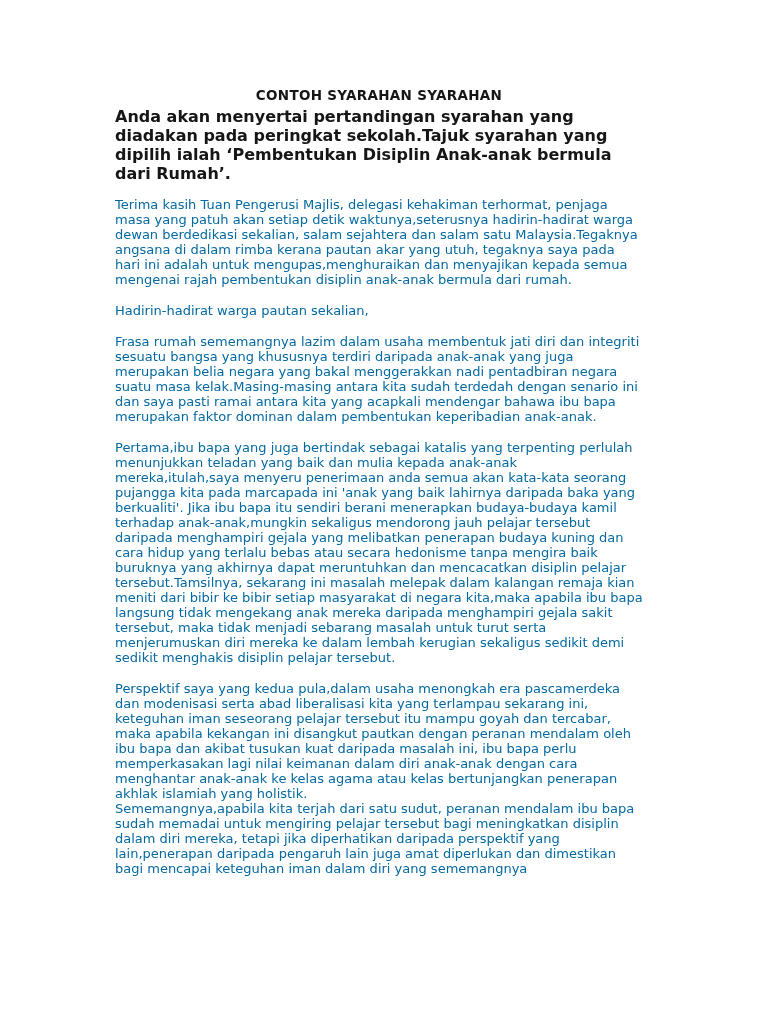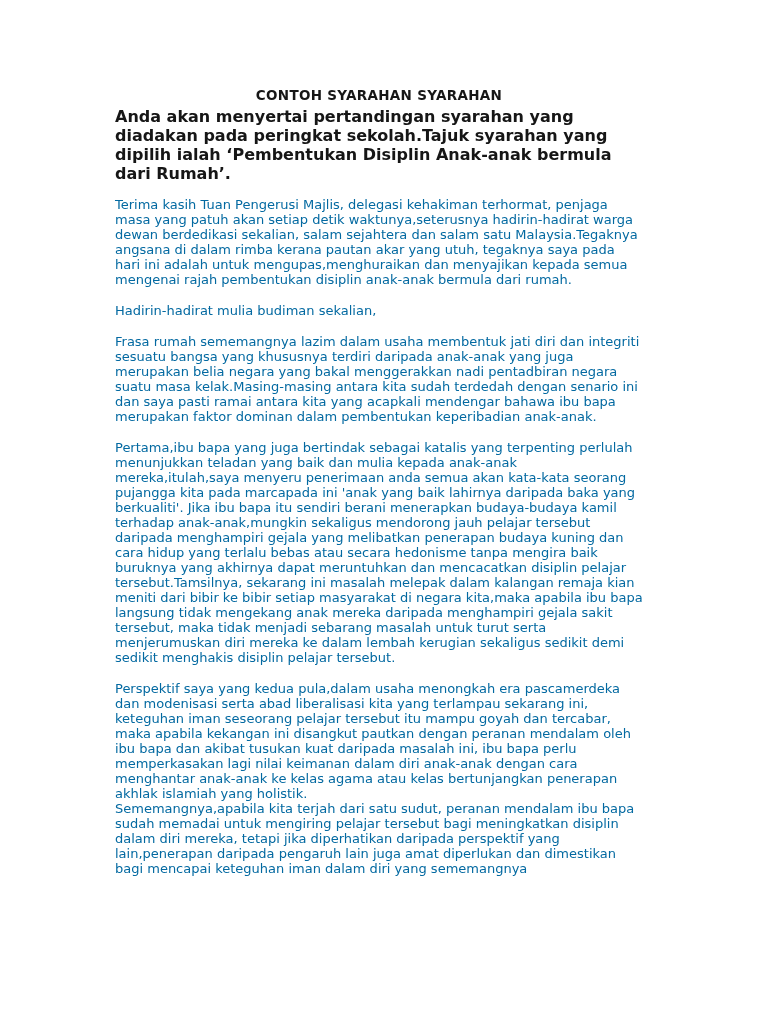--- a/index.html
+++ b/index.html
@@ -52,21 +52,21 @@
 <body>
 
 <div class="page">
   <div class="content">
     <h1 class="title">CONTOH SYARAHAN SYARAHAN</h1>
 
     <p class="intro">Anda akan menyertai pertandingan syarahan yang diadakan pada peringkat sekolah.Tajuk syarahan yang dipilih ialah ‘Pembentukan Disiplin Anak-anak bermula dari Rumah’.</p>
 
     <p class="body-para">Terima kasih Tuan Pengerusi Majlis, delegasi kehakiman terhormat, penjaga masa yang patuh akan setiap detik waktunya,seterusnya hadirin-hadirat warga dewan berdedikasi sekalian, salam sejahtera dan salam satu Malaysia.Tegaknya angsana di dalam rimba kerana pautan akar yang utuh, tegaknya saya pada hari ini adalah untuk mengupas,menghuraikan dan menyajikan kepada semua mengenai rajah pembentukan disiplin anak-anak bermula dari rumah.</p>
 
-    <p class="body-para">Hadirin-hadirat mulia budiman sekalian,</p>
+    <p class="body-para">Hadirin-hadirat warga pautan sekalian,</p>
 
     <p class="body-para">Frasa rumah sememangnya lazim dalam usaha membentuk jati diri dan integriti sesuatu bangsa yang khususnya terdiri daripada anak-anak yang juga merupakan belia negara yang bakal menggerakkan nadi pentadbiran negara suatu masa kelak.Masing-masing antara kita sudah terdedah dengan senario ini dan saya pasti ramai antara kita yang acapkali mendengar bahawa ibu bapa merupakan faktor dominan dalam pembentukan keperibadian anak-anak.</p>
 
     <p class="body-para">Pertama,ibu bapa yang juga bertindak sebagai katalis yang terpenting perlulah menunjukkan teladan yang baik dan mulia kepada anak-anak mereka,itulah,saya menyeru penerimaan anda semua akan kata-kata seorang pujangga kita pada marcapada ini 'anak yang baik lahirnya daripada baka yang berkualiti'. Jika ibu bapa itu sendiri berani menerapkan budaya-budaya kamil terhadap anak-anak,mungkin sekaligus mendorong jauh pelajar tersebut daripada menghampiri gejala yang melibatkan penerapan budaya kuning dan cara hidup yang terlalu bebas atau secara hedonisme tanpa mengira baik buruknya yang akhirnya dapat meruntuhkan dan mencacatkan disiplin pelajar tersebut.Tamsilnya, sekarang ini masalah melepak dalam kalangan remaja kian meniti dari bibir ke bibir setiap masyarakat di negara kita,maka apabila ibu bapa langsung tidak mengekang anak mereka daripada menghampiri gejala sakit tersebut, maka tidak menjadi sebarang masalah untuk turut serta menjerumuskan diri mereka ke dalam lembah kerugian sekaligus sedikit demi sedikit menghakis disiplin pelajar tersebut.</p>
 
     <p class="body-para">Perspektif saya yang kedua pula,dalam usaha menongkah era pascamerdeka dan modenisasi serta abad liberalisasi kita yang terlampau sekarang ini, keteguhan iman seseorang pelajar tersebut itu mampu goyah dan tercabar, maka apabila kekangan ini disangkut pautkan dengan peranan mendalam oleh ibu bapa dan akibat tusukan kuat daripada masalah ini, ibu bapa perlu memperkasakan lagi nilai keimanan dalam diri anak-anak dengan cara menghantar anak-anak ke kelas agama atau kelas bertunjangkan penerapan akhlak islamiah yang holistik.
 Sememangnya,apabila kita terjah dari satu sudut, peranan mendalam ibu bapa sudah memadai untuk mengiring pelajar tersebut bagi meningkatkan disiplin dalam diri mereka, tetapi jika diperhatikan daripada perspektif yang lain,penerapan daripada pengaruh lain juga amat diperlukan dan dimestikan bagi mencapai keteguhan iman dalam diri yang sememangnya</p>
   </div>
 </div>
 

